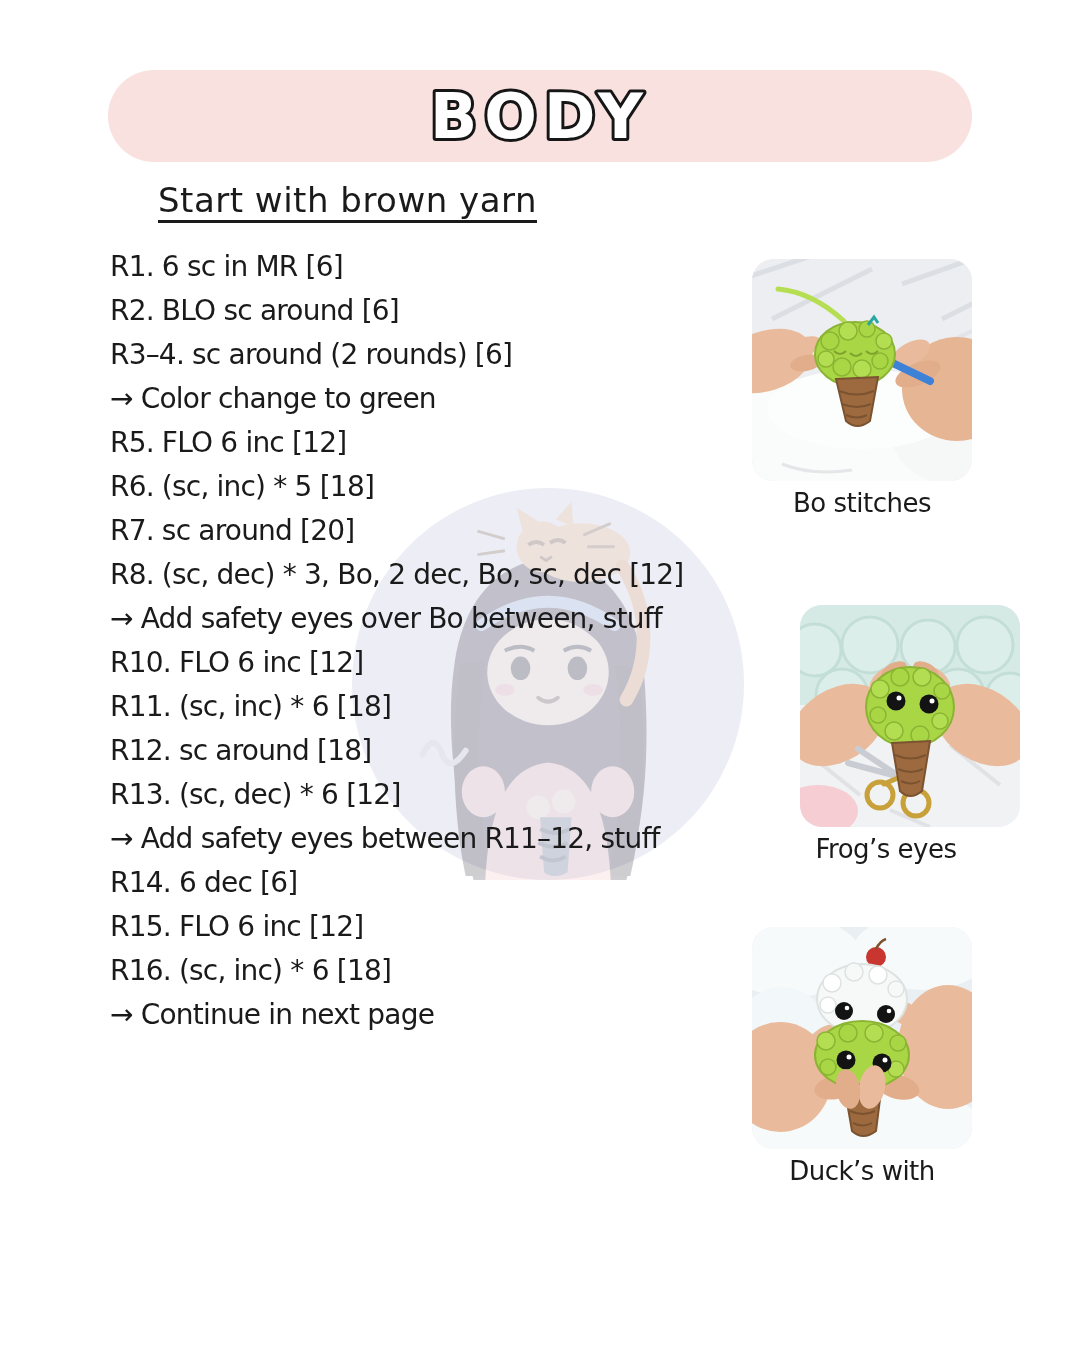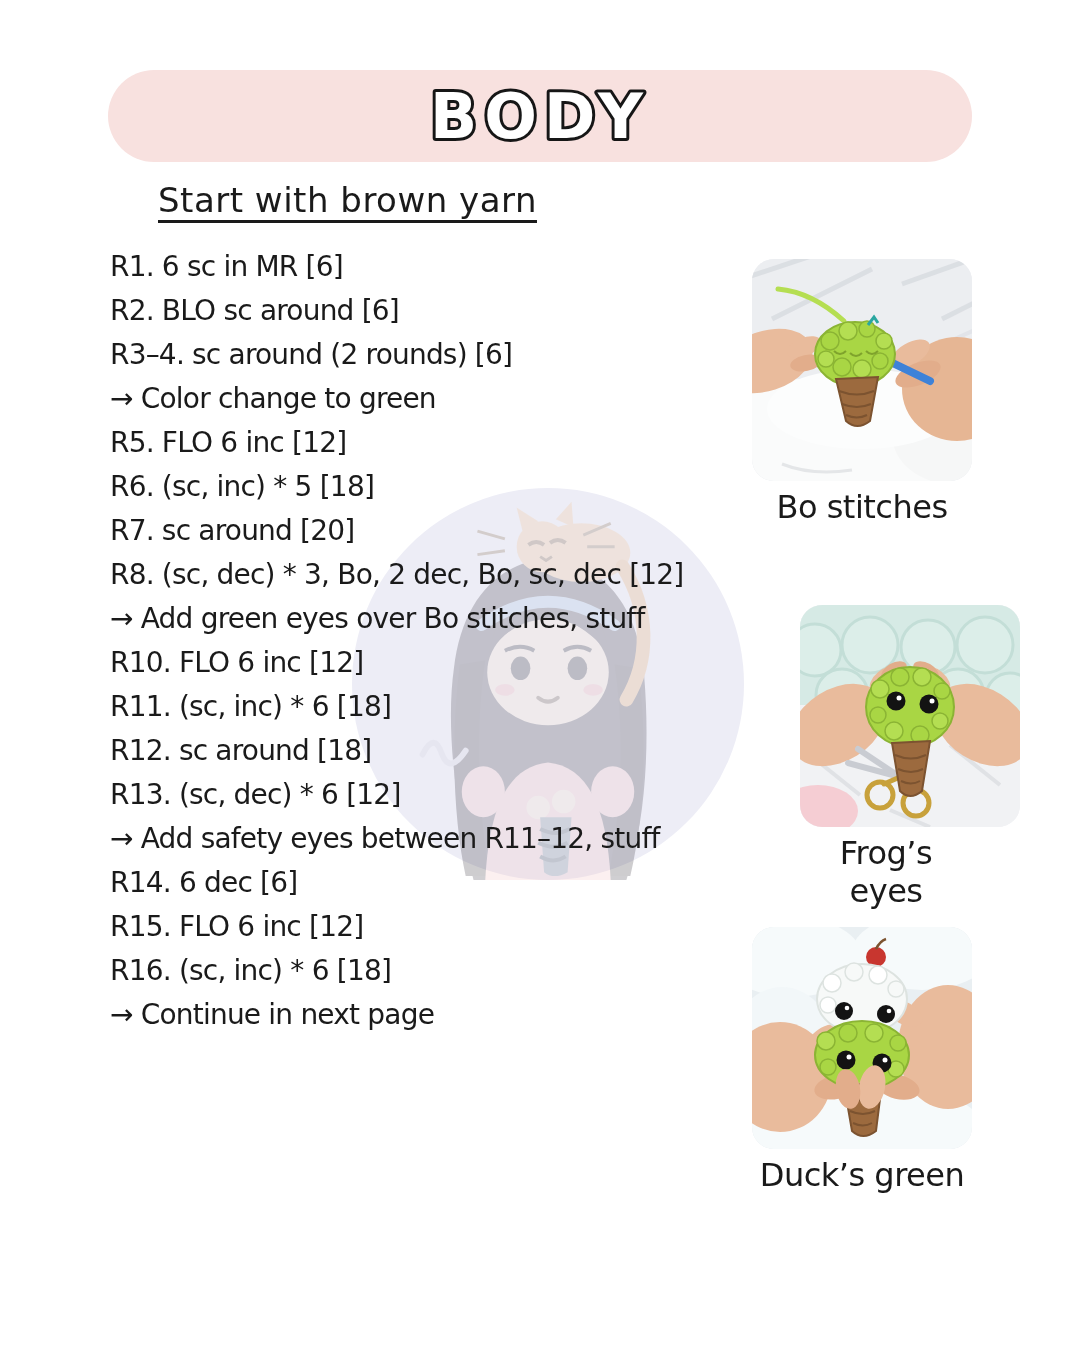--- a/index.html
+++ b/index.html
@@ -64,21 +64,21 @@
   .photo {
     width:220px; height:222px;
     border-radius:22px;
     overflow:hidden;
     background:#eef0f3;
   }
   .photo svg { display:block; width:220px; height:222px; }
   .caption {
     margin-top:7px;
     text-align:center;
-    font-size:32px;
+    font-size:26px;
     letter-spacing:-0.5px;
   }
 </style>
 </head>
 <body>
 
 <div class="page">
 
   <div class="banner">
     <svg viewBox="0 0 864 92">
@@ -125,21 +125,21 @@
 
   <div class="instructions">
     <div class="line">R1. 6 sc in MR [6]</div>
     <div class="line">R2. BLO sc around [6]</div>
     <div class="line">R3–4. sc around (2 rounds) [6]</div>
     <div class="line">→ Color change to green</div>
     <div class="line">R5. FLO 6 inc [12]</div>
     <div class="line">R6. (sc, inc) * 5 [18]</div>
     <div class="line">R7. sc around [20]</div>
     <div class="line">R8. (sc, dec) * 3, Bo, 2 dec, Bo, sc, dec [12]</div>
-    <div class="line">→ Add green eyes over Bo stitches, stuff</div>
+    <div class="line">→ Add safety eyes over Bo between, stuff</div>
     <div class="line">R10. FLO 6 inc [12]</div>
     <div class="line">R11. (sc, inc) * 6 [18]</div>
     <div class="line">R12. sc around [18]</div>
     <div class="line">R13. (sc, dec) * 6 [12]</div>
     <div class="line">→ Add safety eyes between R11–12, stuff</div>
     <div class="line">R14. 6 dec [6]</div>
     <div class="line">R15. FLO 6 inc [12]</div>
     <div class="line">R16. (sc, inc) * 6 [18]</div>
     <div class="line">→ Continue in next page</div>
   </div>
@@ -303,16 +303,16 @@
           </g>
         </g>
         <g>
           <path d="M92,158 L130,156 L124,204 Q111,214 100,204 Z" fill="#9c6a3e" stroke="#7c5330" stroke-width="2"></path>
           <path d="M95,170 q16,7 31,0 M98,184 q13,6 25,0 M101,196 q10,5 19,0" stroke="#7c5330" stroke-width="2" fill="none"></path>
         </g>
         <ellipse cx="120" cy="160" rx="13" ry="22" fill="#e9bb9c" transform="rotate(12 120 160)"></ellipse>
         <ellipse cx="96" cy="162" rx="12" ry="20" fill="#e2ad8b" transform="rotate(-10 96 162)"></ellipse>
       </svg>
     </div>
-    <div class="caption">Duck’s green</div>
+    <div class="caption">Duck’s with</div>
   </div>
 
 </div>
 
 </body></html>

